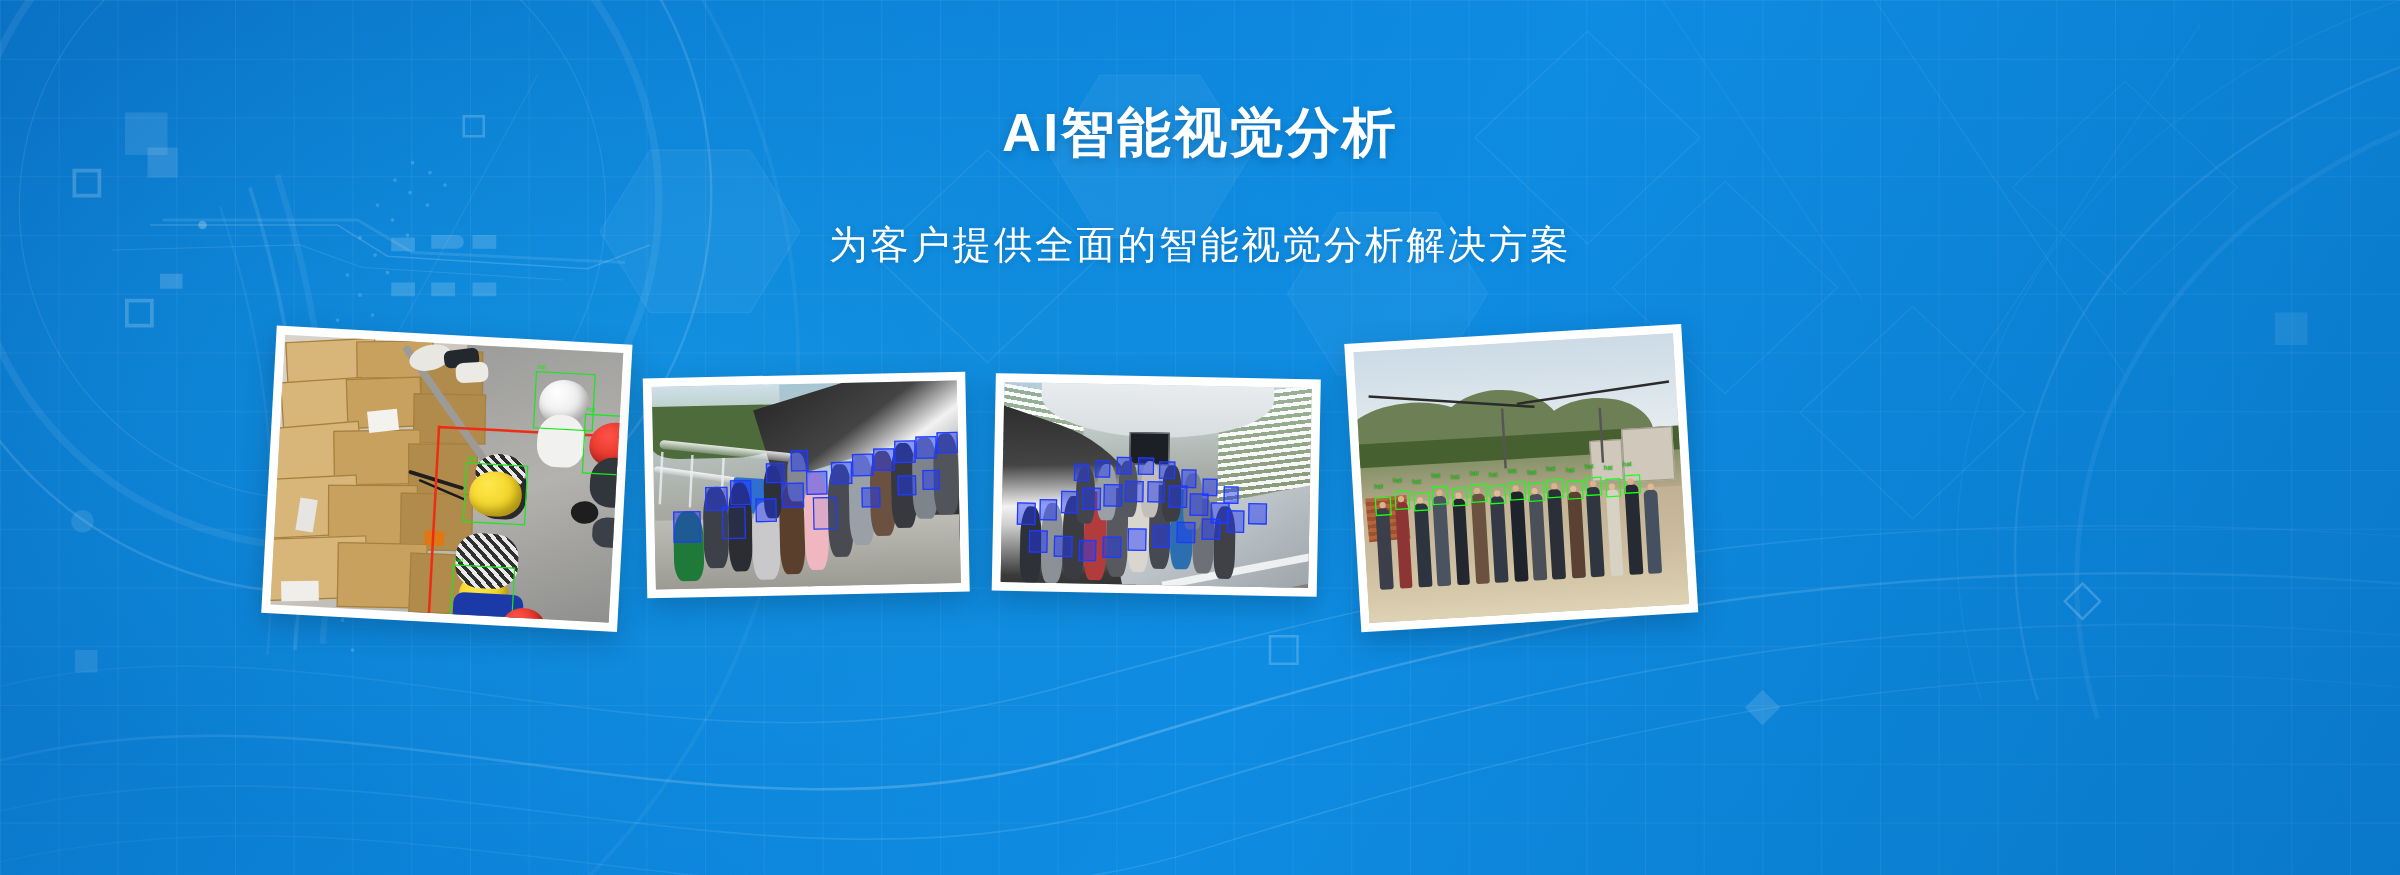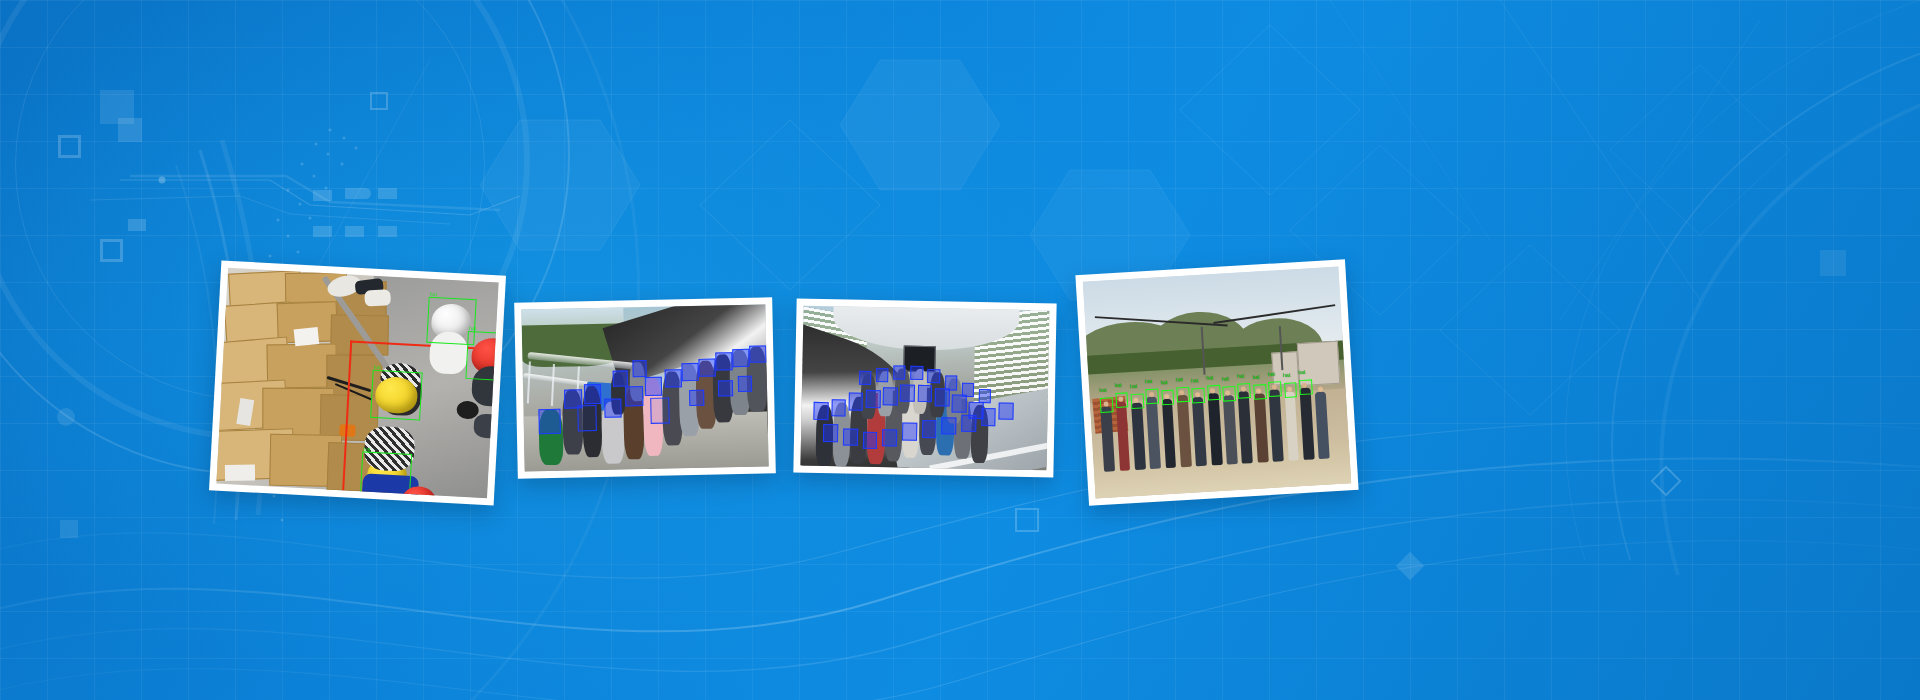--- a/index.html
+++ b/index.html
@@ -286,20 +286,22 @@
   <div class="sq solid" style="left:100px; top:90px;  width:34px; height:34px; background:rgba(255,255,255,.10);"></div>
   <div class="sq solid" style="left:118px; top:118px; width:24px; height:24px; background:rgba(255,255,255,.13);"></div>
 
   <div class="sq outline" style="left:1015px; top:508px; width:24px; height:24px; border-width:2px;"></div>
   <div class="sq solid" style="left:1400px; top:556px; width:20px; height:20px; background:rgba(255,255,255,.12); transform:rotate(45deg);"></div>
   <div class="sq outline" style="left:1655px; top:470px; width:22px; height:22px; border-width:2px; transform:rotate(45deg);"></div>
   <div class="sq solid" style="left:1820px; top:250px; width:26px; height:26px; background:rgba(255,255,255,.08);"></div>
   <div class="sq solid" style="left:60px;   top:520px; width:18px; height:18px; background:rgba(255,255,255,.10);"></div>
 
   <div class="copy">
+    <div class="title">AI智能视觉分析</div>
+    <div class="subtitle">为客户提供全面的智能视觉分析解决方案</div>
   </div>
 
   <div class="cards">
 
     <div class="card c1">
       <div class="shot s1">
         <div class="floor"></div>
 
         <div class="box l" style="left:2px;   top:2px;   width:72px; height:34px; transform:rotate(-6deg);"></div>
         <div class="box" style="left:58px;  top:0px;   width:62px; height:30px; transform:rotate(-4deg);"></div>

